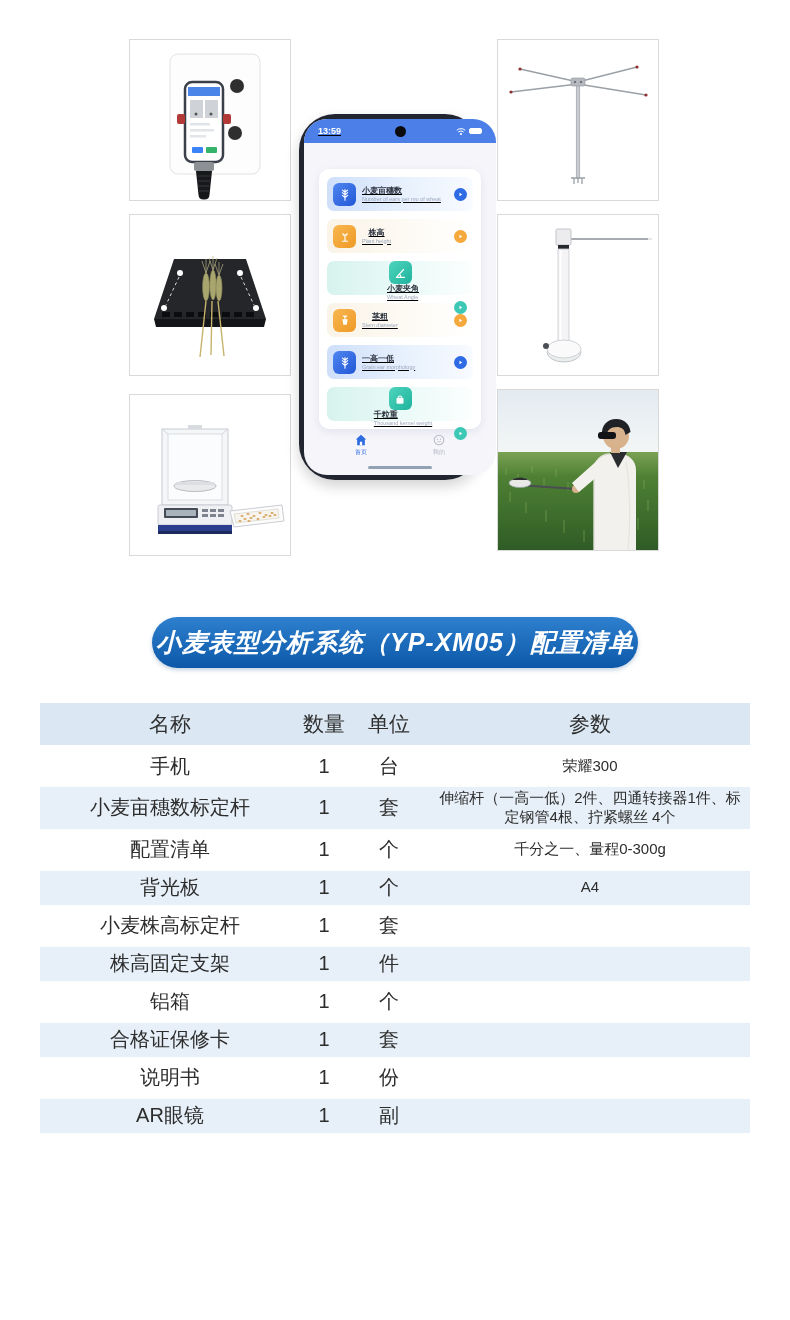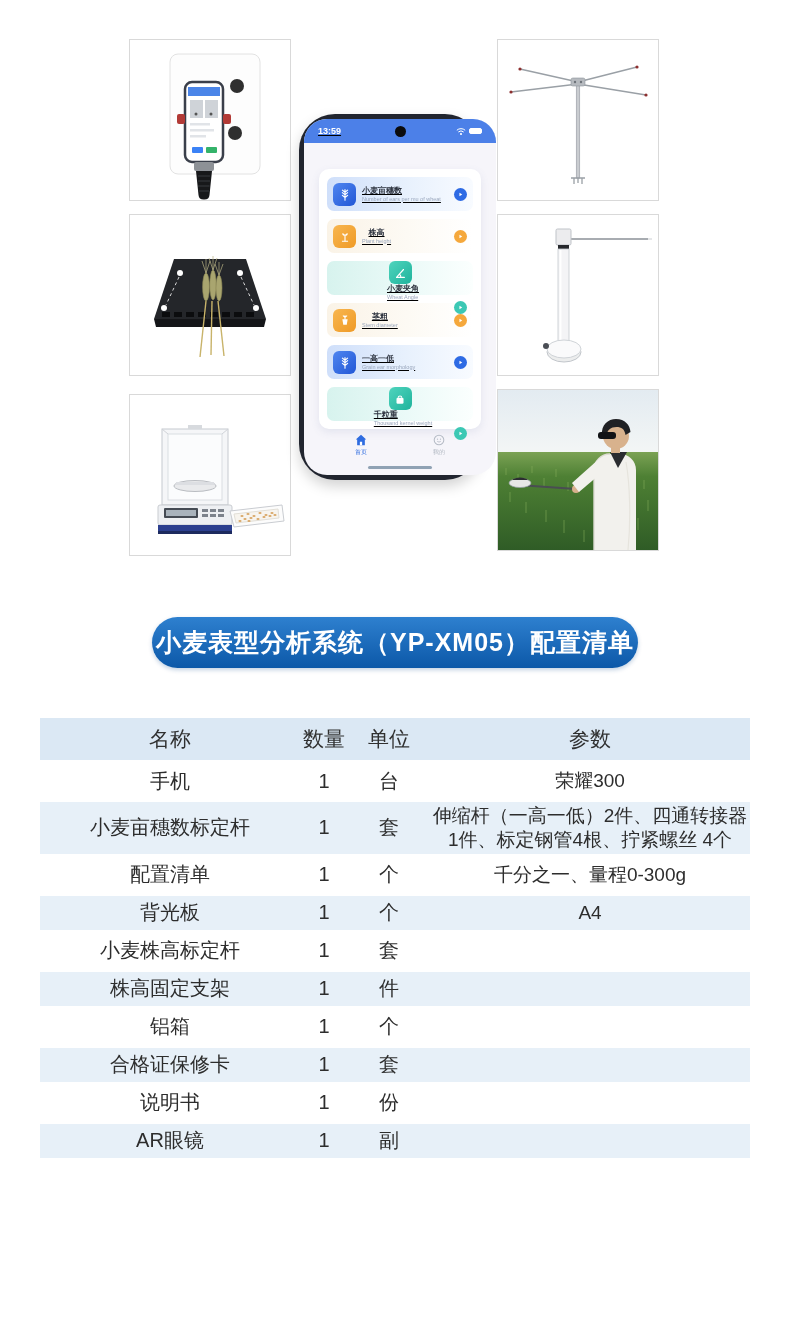--- a/index.html
+++ b/index.html
@@ -51,28 +51,28 @@
   .navitem { display: flex; flex-direction: column; align-items: center; gap: 1px; }
   .navlabel { font-size: 6px; color: #b4bac4; }
   .navitem.active .navlabel { color: #2f6ce0; }
   .homebar { position: absolute; left: 50%; bottom: 6px; width: 64px; height: 3px; margin-left: -32px; border-radius: 2px; background: #90a2b4; }
 
   
   .banner { position: absolute; left: 152px; top: 617px; width: 486px; height: 51px; border-radius: 26px;
             background: linear-gradient(180deg,#2e80cf 0%,#0c58a8 100%);
             display: flex; align-items: center; justify-content: center;
             box-shadow: 0 2px 4px rgba(10,70,140,.25); }
-  .banner span { color: #fff; font-size: 25px; font-weight: bold; letter-spacing: 1px; }
+  .banner span { color: #fff; font-size: 25px; font-weight: bold; letter-spacing: 1px; font-style: italic; }
 
   
-  .cfgtable { position: absolute; left: 40px; top: 714px; width: 710px; border-collapse: separate; border-spacing: 0 4px; }
+  .cfgtable { position: absolute; left: 40px; top: 699px; width: 710px; border-collapse: separate; border-spacing: 0 4px; }
   .cfgtable th { height: 42px; background: #dbe8f4; font-size: 21px; font-weight: 500; color: #303030; text-align: center; padding: 2px; }
   .cfgtable td { height: 34px; font-size: 20px; color: #2d2d2d; text-align: center; padding: 2px; background: #fff; }
   .cfgtable tr.alt td { background: #e7f0f8; }
-  .cfgtable td.spec { font-size: 19px; line-height: 1.25; }
+  .cfgtable td.spec { font-size: 15px; line-height: 1.25; }
 </style>
 </head>
 <body>
 
 <div class="page">
 
   <div class="imgbox b1">
     <svg viewBox="0 0 160 160">
       <rect x="40" y="14" width="90" height="120" rx="8" fill="#fdfdfd" stroke="#e2e2e2"></rect>
       <circle cx="107" cy="46" r="7" fill="#2f2f2f"></circle>

